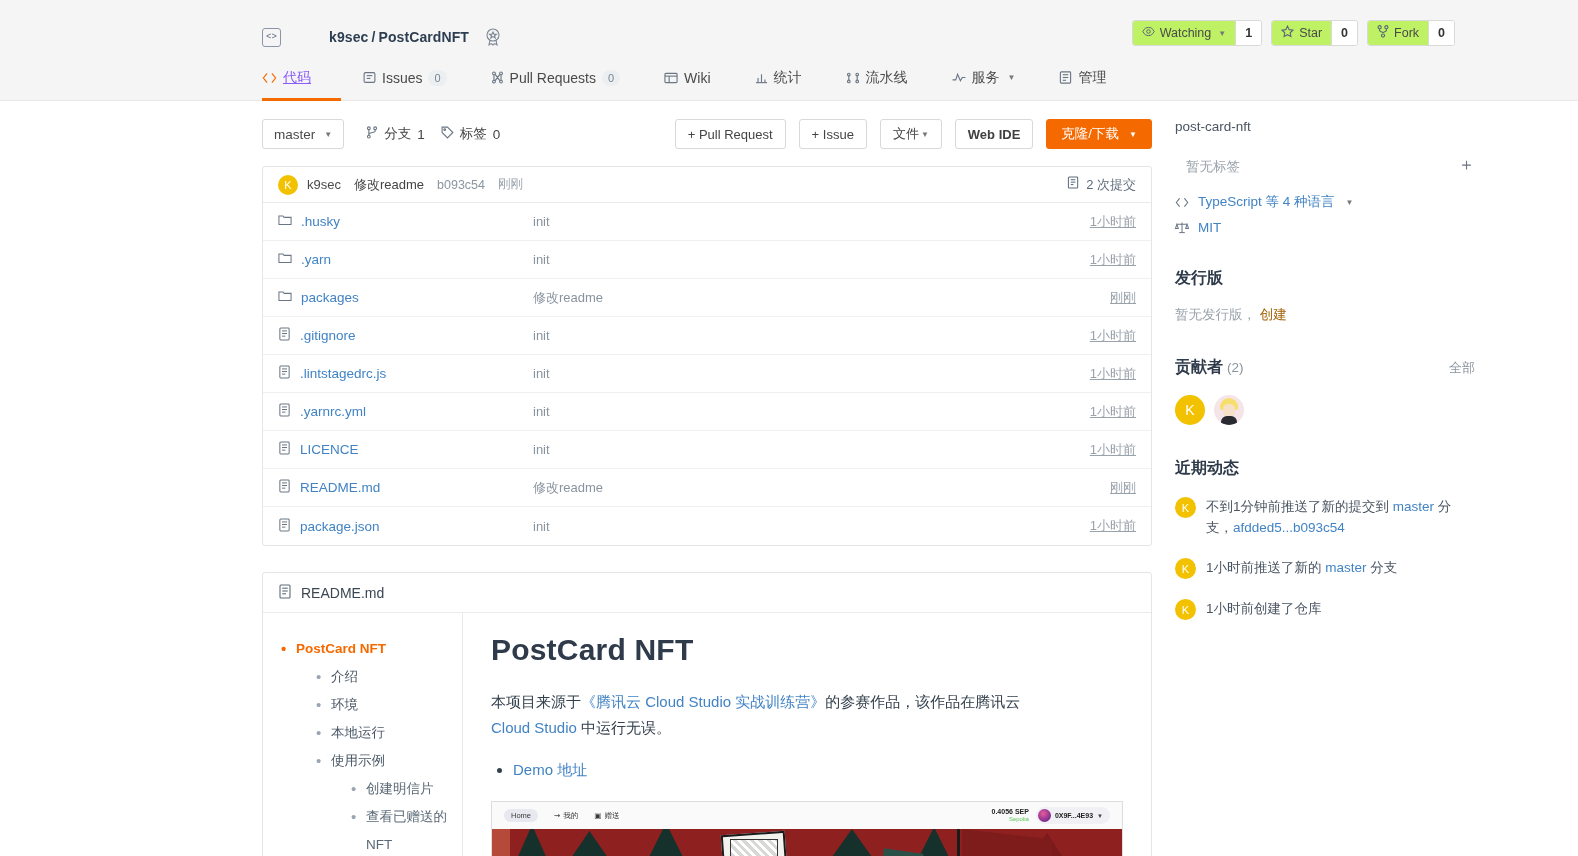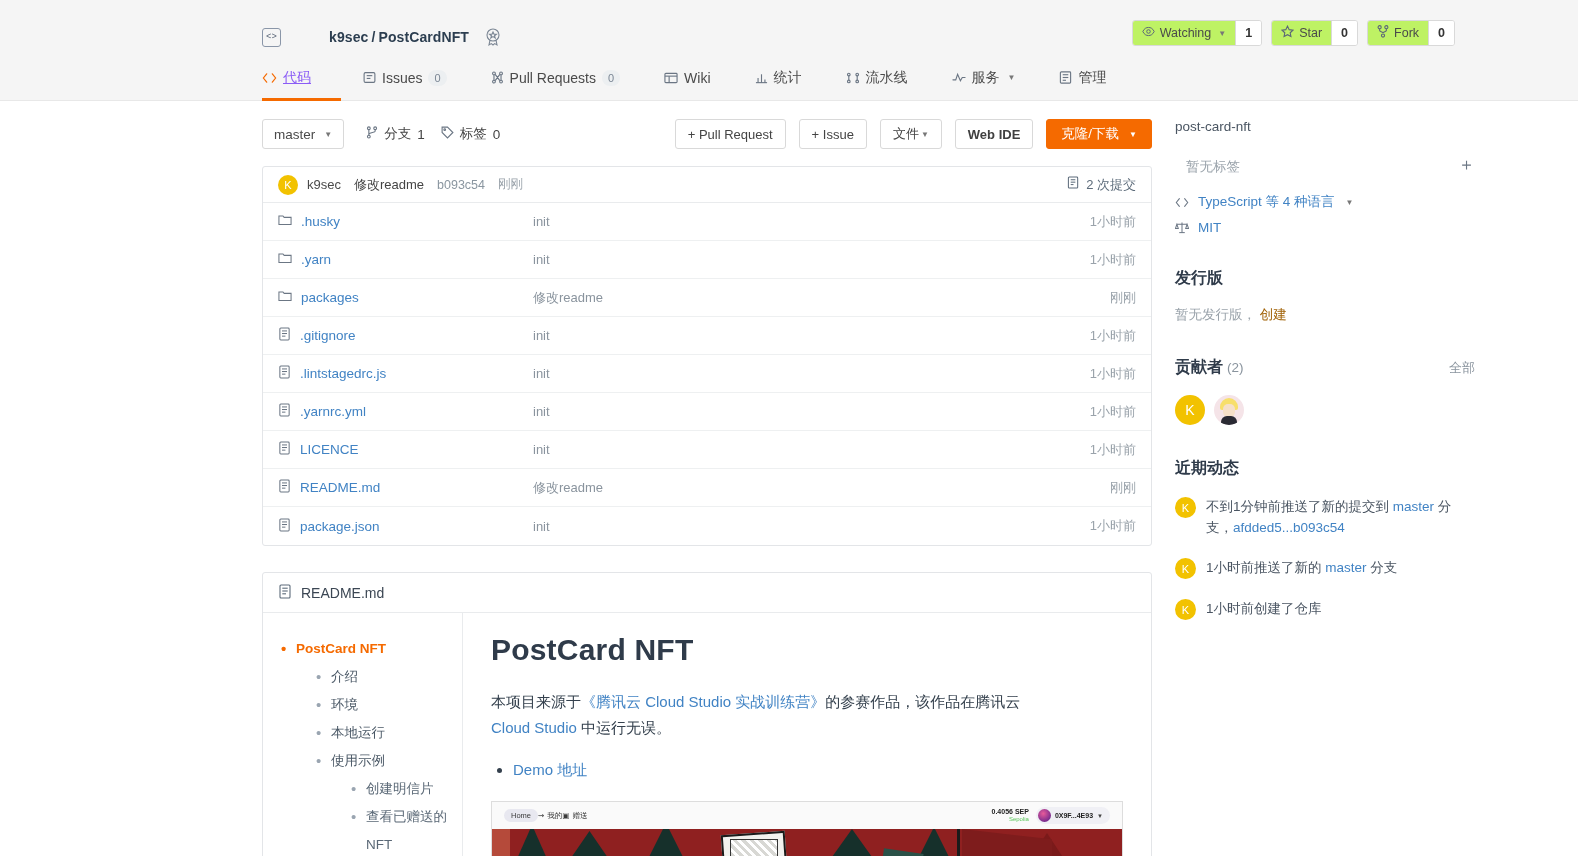--- a/index.html
+++ b/index.html
@@ -150,21 +150,21 @@
   .frow {
     display: flex; align-items: center; height: 38px;
     border-bottom: 1px solid #eef0f1; font-size: 13.5px;
     padding: 0 15px;
     justify-content: center;
   }
   .frow:last-child { border-bottom: none; }
   .fname { width: 255px; display: flex; align-items: center; gap: 9px; }
   .fname a { color: #4183c4; }
   .fmsg { flex: 1; color: #8a949e; font-size: 13px; }
-  .ftime { color: #9aa3ab; font-size: 13px; text-align: right; }
+  .ftime { color: #9aa3ab; font-size: 13px; text-align: right; text-decoration: underline; }
 
   
   .readme-panel {
     border: 1px solid #e3e5e8; border-radius: 3px; background: #fff;
     margin-top: 26px;
   }
   .readme-head {
     display: flex; align-items: center; gap: 9px;
     height: 40px; padding: 0 15px;
     border-bottom: 1px solid #e9ebed;
@@ -198,21 +198,21 @@
   .md-ul li a { color: #4183c4; }
 
   .demo-img {
     margin-top: 18px; width: 632px; height: 68px;
     border: 1px solid #ddd; border-bottom: none;
     position: relative; overflow: hidden;
     background: #8a1f1f;
   }
   .demo-nav {
     height: 27px; background: #fafafa; display: flex;
-    align-items: center; padding: 0 12px; 
+    align-items: center; padding: 0 12px; gap: 16px;
     position: relative;
   }
   .demo-nav-item {
     font-size: 7.5px; color: #3a3a3a; display: flex; align-items: center; gap: 3px;
   }
   .demo-nav-item.pillnav {
     background: #e8e8f0; border-radius: 9px; padding: 2px 7px;
   }
   .demo-right {
     margin-left: auto; display: flex; align-items: center; gap: 7px;

